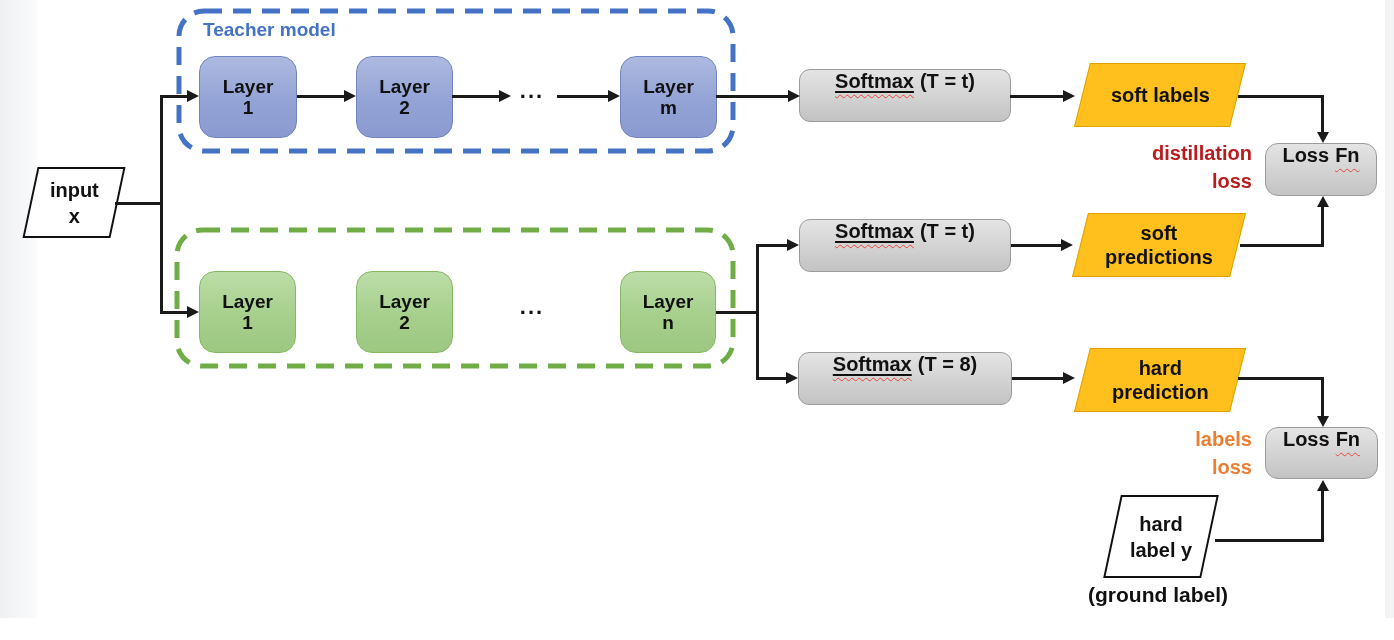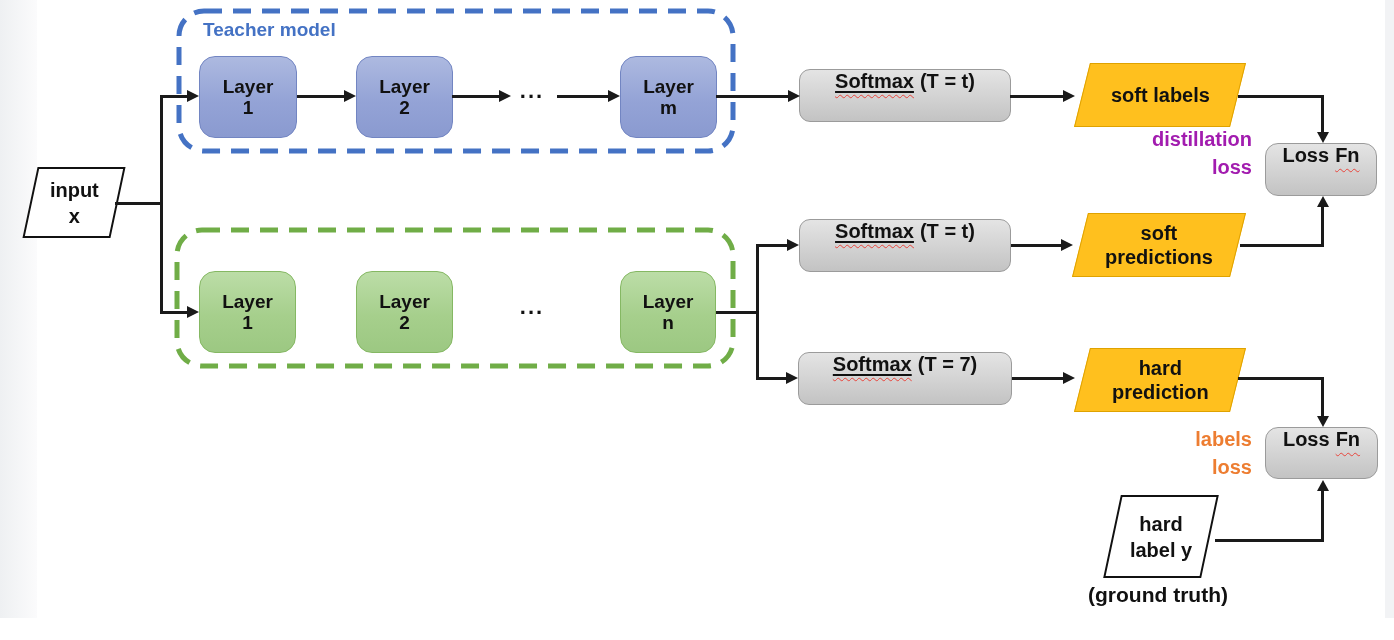--- a/index.html
+++ b/index.html
@@ -135,55 +135,55 @@
   <div class="proc" style="left:799px; top:69px; width:212px; height:53px;">
     <span class="word u-black"><span class="u-wavy">Softmax</span></span>
     <span>(T = t)</span>
   </div>
   <div class="proc" style="left:799px; top:219px; width:212px; height:53px;">
     <span class="word u-black"><span class="u-wavy">Softmax</span></span>
     <span>(T = t)</span>
   </div>
   <div class="proc" style="left:798px; top:352px; width:214px; height:53px;">
     <span class="word u-black"><span class="u-wavy">Softmax</span></span>
-    <span>(T = 7)</span>
+    <span>(T = 8)</span>
   </div>
 
   <div class="para orange" style="left:1082px; top:63px; width:156px; height:64px;">
     <span class="ptxt">soft labels</span>
   </div>
   <div class="para orange" style="left:1080px; top:213px; width:158px; height:64px;">
     <span class="ptxt"><span>soft</span><br><span>predictions</span></span>
   </div>
   <div class="para orange" style="left:1082px; top:348px; width:156px; height:64px;">
     <span class="ptxt"><span>hard</span><br><span>prediction</span></span>
   </div>
 
-  <div class="loss-text" style="left:1120px; top:125px; width:132px; color:#a21caf;">
+  <div class="loss-text" style="left:1120px; top:139px; width:132px; color:#b91c1c;">
     <span>distillation</span><br>
     <span>loss</span>
   </div>
   <div class="loss-text" style="left:1120px; top:425px; width:132px; color:#ED7D31;">
     <span>labels</span><br>
     <span>loss</span>
   </div>
 
   <div class="proc" style="left:1265px; top:143px; width:112px; height:53px; border-radius:13px;">
     <span class="word">Loss</span>
     <span class="u-wavy">Fn</span>
   </div>
   <div class="proc" style="left:1265px; top:427px; width:113px; height:52px; border-radius:13px;">
     <span class="word">Loss</span>
     <span class="u-wavy">Fn</span>
   </div>
 
   <div class="para white" style="left:1112px; top:495px; width:98px; height:83px;">
     <span class="ptxt"><span>hard</span><br><span>label y</span></span>
   </div>
-  <div class="caption" style="left:1078px; top:583px; width:160px;">(ground truth)</div>
+  <div class="caption" style="left:1078px; top:583px; width:160px;">(ground label)</div>
 
   <div class="h-line" style="left:115px; top:201.5px; width:46px;"></div>
   <div class="v-line" style="left:159.5px; top:94.5px; height:219px;"></div>
 
   <div class="h-line" style="left:161px; top:94.5px; width:26px;"></div>
   <div class="ah-r" style="left:187px; top:90px;"></div>
 
   <div class="h-line" style="left:161px; top:310.5px; width:26px;"></div>
   <div class="ah-r" style="left:187px; top:306px;"></div>
 

